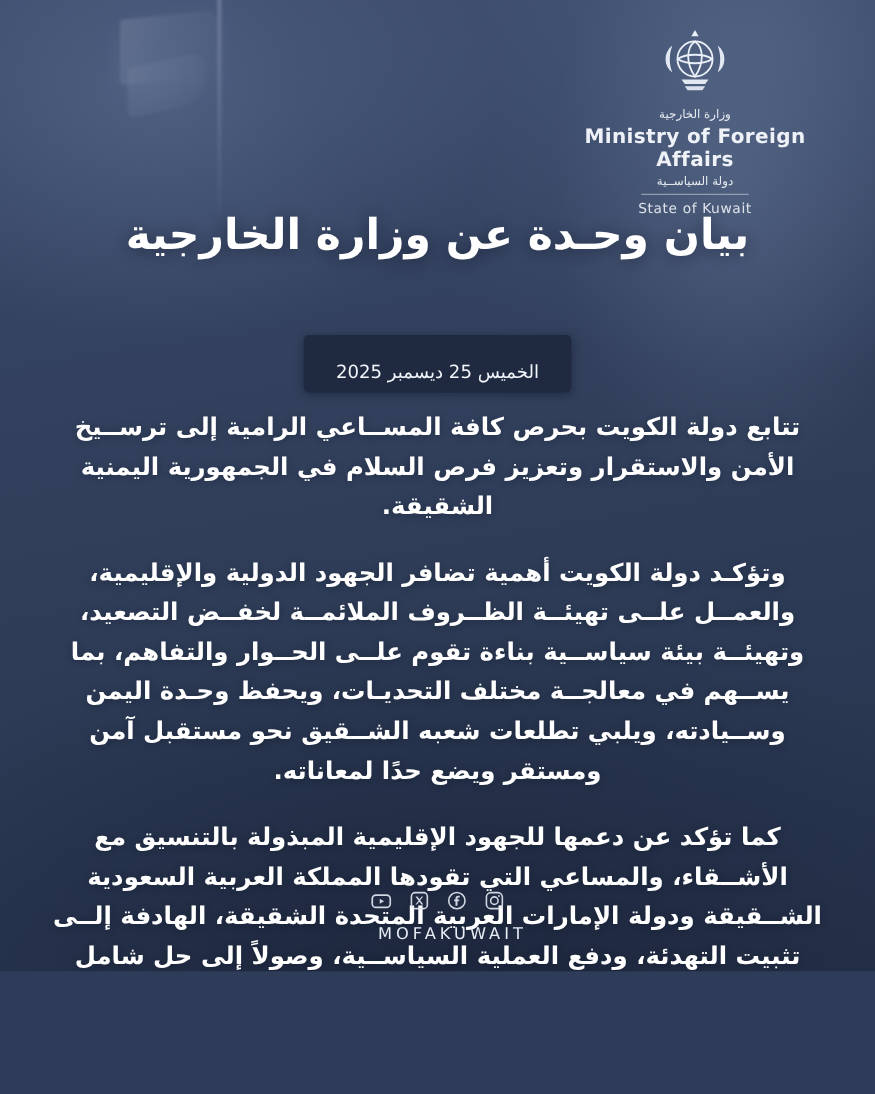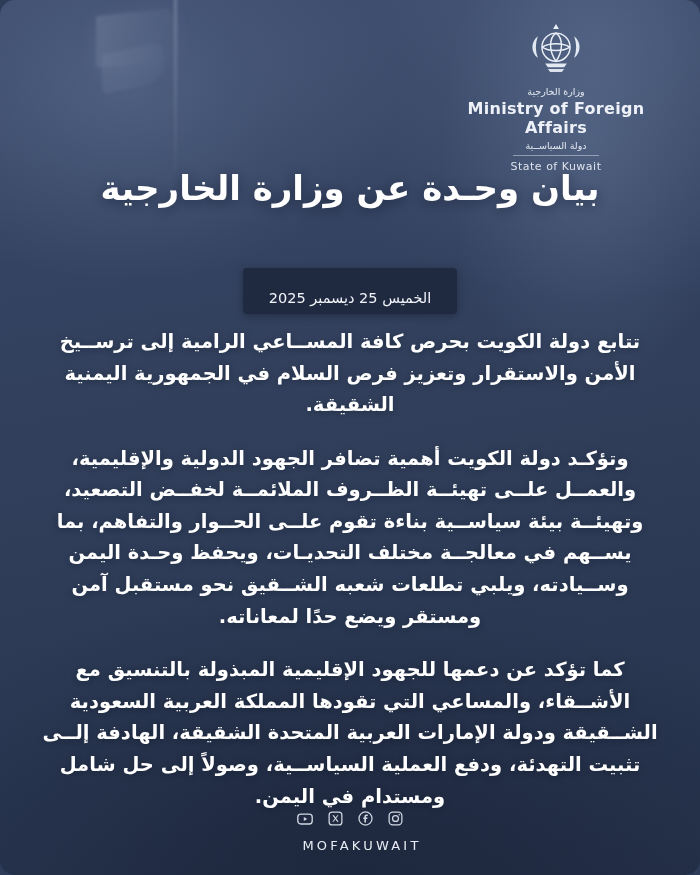--- a/index.html
+++ b/index.html
@@ -9,29 +9,28 @@
   }
   body {
     font-family: "DejaVu Sans", "Liberation Sans", sans-serif;
     background: #2e3c5a;
     overflow: hidden;
   }
 
   .card {
     position: relative;
     width: 700px;
-    height: 875px;
+    height: 777px;
     overflow: hidden;
     
     background:
       radial-gradient(ellipse 420px 300px at 18% 10%, rgba(120,140,175,0.35) 0%, rgba(120,140,175,0.0) 65%),
       radial-gradient(ellipse 520px 380px at 86% 4%, rgba(110,130,165,0.28) 0%, rgba(110,130,165,0) 70%),
       radial-gradient(ellipse 700px 420px at 50% 100%, rgba(20,28,48,0.55) 0%, rgba(20,28,48,0) 70%),
       linear-gradient(170deg, #3b4a6b 0%, #364564 18%, #32405d 42%, #2c3a55 68%, #26324b 100%);
-    border-radius: 15px;
   }
 
   
   .flag-art {
     position: absolute;
     left: 96px; top: -6px;
     width: 150px; height: 190px;
     filter: blur(1.4px);
     opacity: 0.5;
     pointer-events: none;

